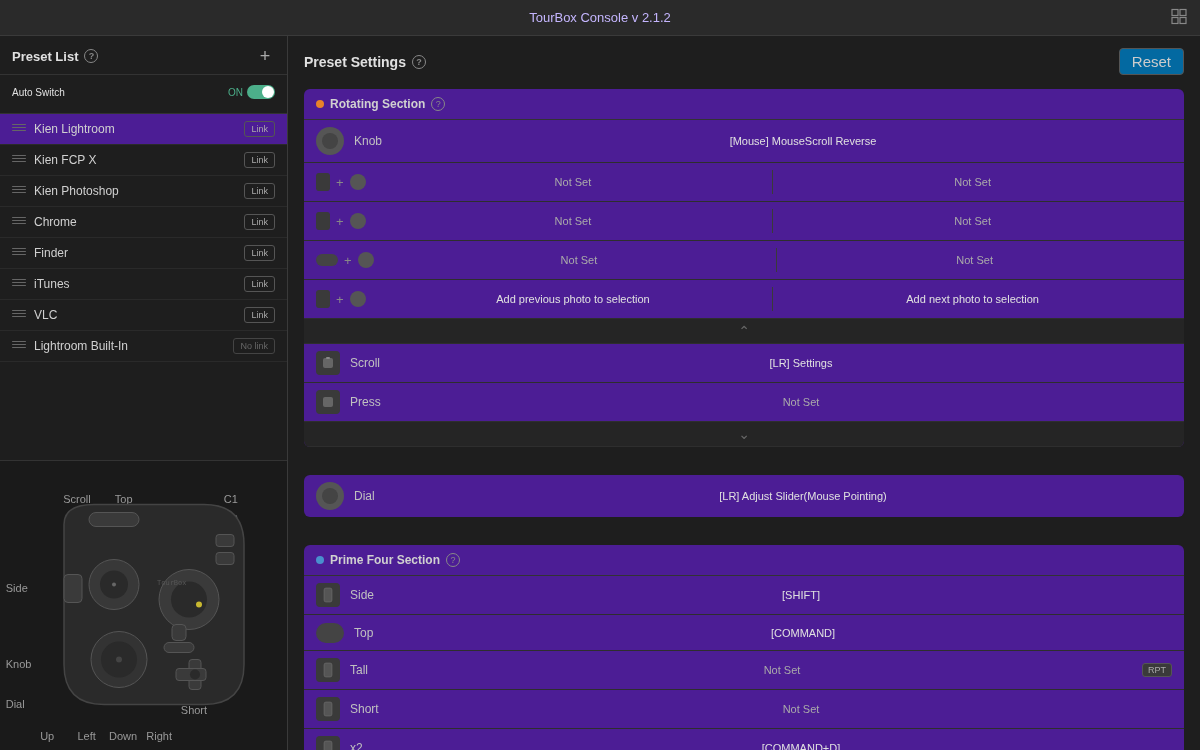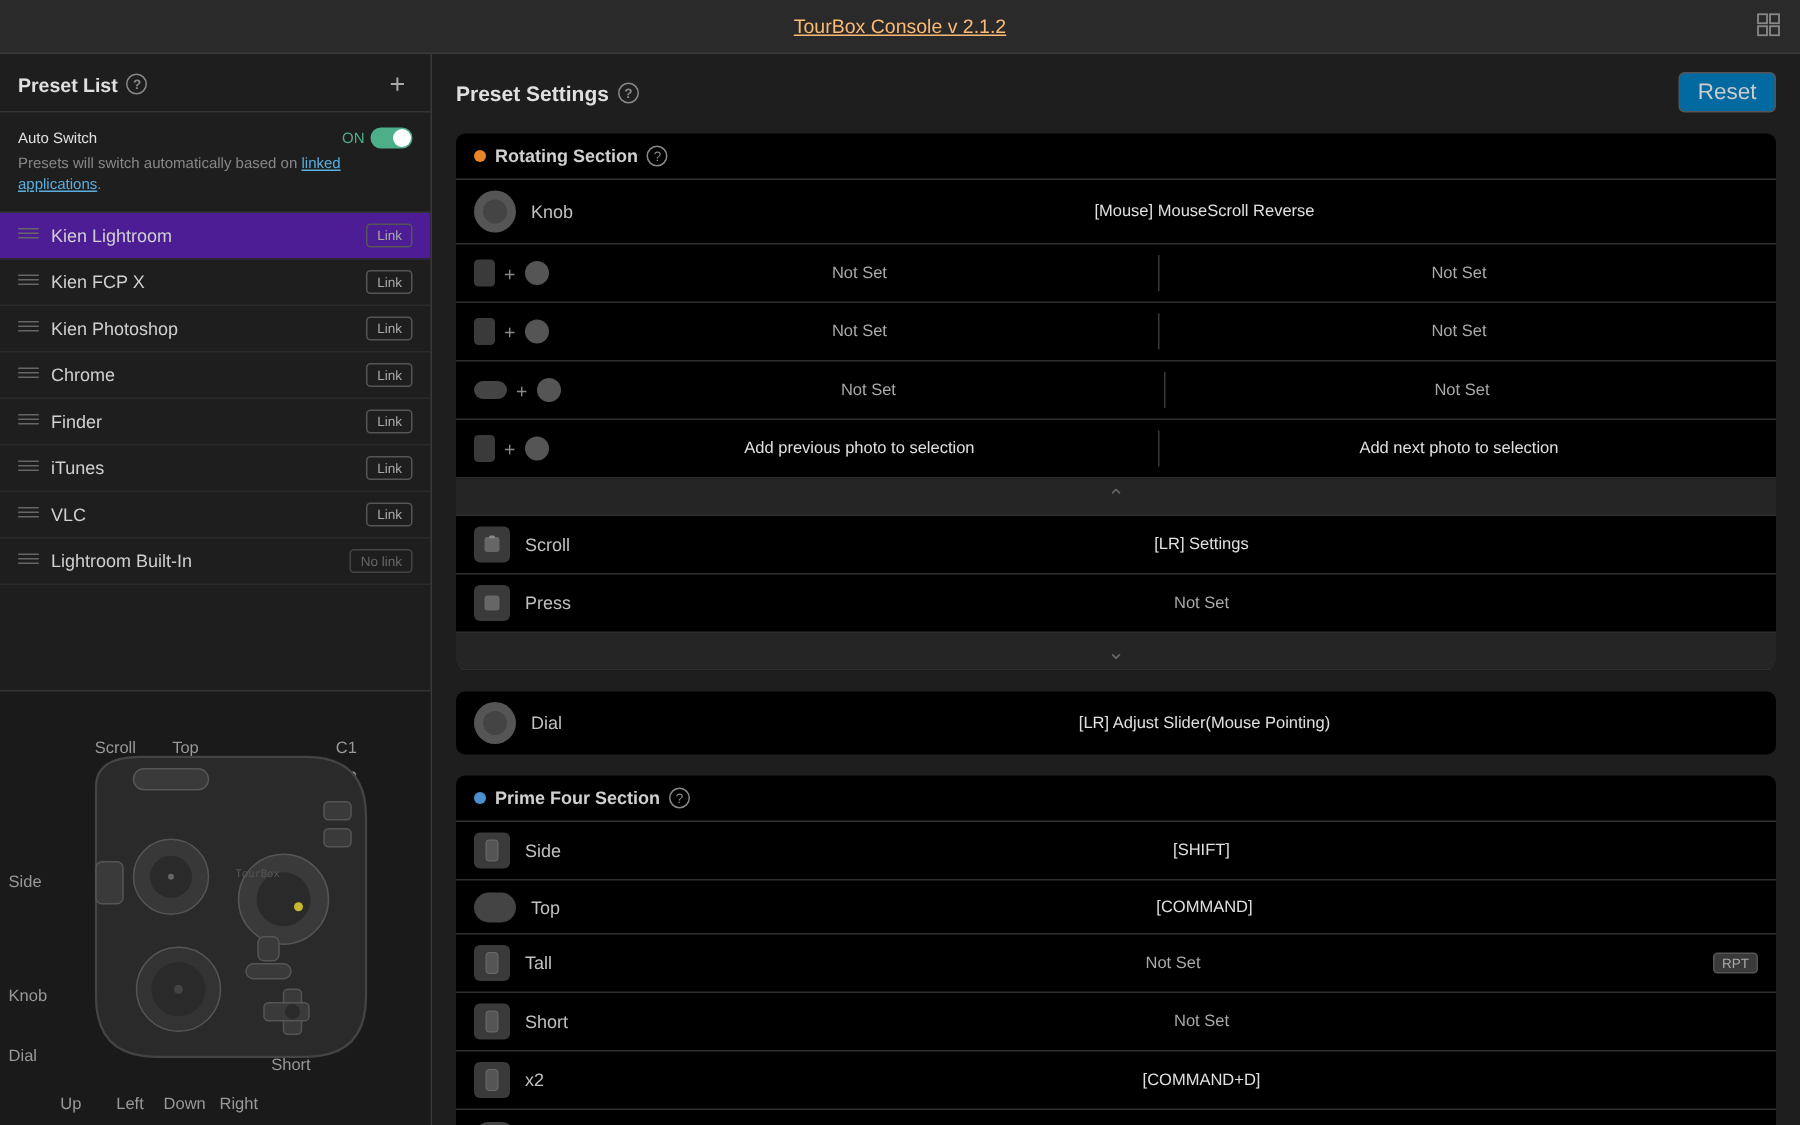--- a/index.html
+++ b/index.html
@@ -17,22 +17,21 @@
       background: #2a2a2a;
       height: 36px;
       display: flex;
       align-items: center;
       justify-content: center;
       border-bottom: 1px solid #3a3a3a;
       position: relative;
     }
     .title-bar-text {
       font-size: 13px;
-      color: #fdba74;
-      text-decoration: underline;
+      color: #c4b5fd;
     }
     .window-controls {
       position: absolute;
       right: 12px;
       top: 50%;
       transform: translateY(-50%);
     }
     .window-controls svg {
       width: 18px;
       height: 18px;
@@ -234,22 +233,22 @@
       background: #0369a1;
       border: 1px solid #555;
       border-radius: 4px;
       color: #ccc;
       padding: 4px 12px;
       font-size: 15px;
       cursor: pointer;
     }
 
     .section-block {
-      margin-bottom: 14px;
-      background: #000000;
+      margin-bottom: 28px;
+      background: #4c1d95;
       border-radius: 6px;
       overflow: hidden;
     }
     .section-header-row {
       display: flex;
       align-items: center;
       padding: 8px 12px;
       gap: 6px;
       border-bottom: 1px solid #333;
     }
@@ -413,23 +412,20 @@
     <div class="auto-switch-section">
       <div class="auto-switch-row">
         <span class="auto-switch-label">Auto Switch</span>
         <div class="toggle-on">
           <span class="toggle-text">ON</span>
           <div class="toggle-switch">
             <div class="toggle-knob"></div>
           </div>
         </div>
       </div>
-      <p class="auto-switch-desc">
-        Presets will switch automatically based on <span>linked applications</span>.
-      </p>
     </div>
 
     <div class="preset-items scrollbar" id="preset-items-container">
         <div class="preset-item active">
     <div class="drag-handle">
       <span></span>
             <span></span>
             <span></span>
     </div>
     <span class="preset-name">Kien Lightroom</span>

